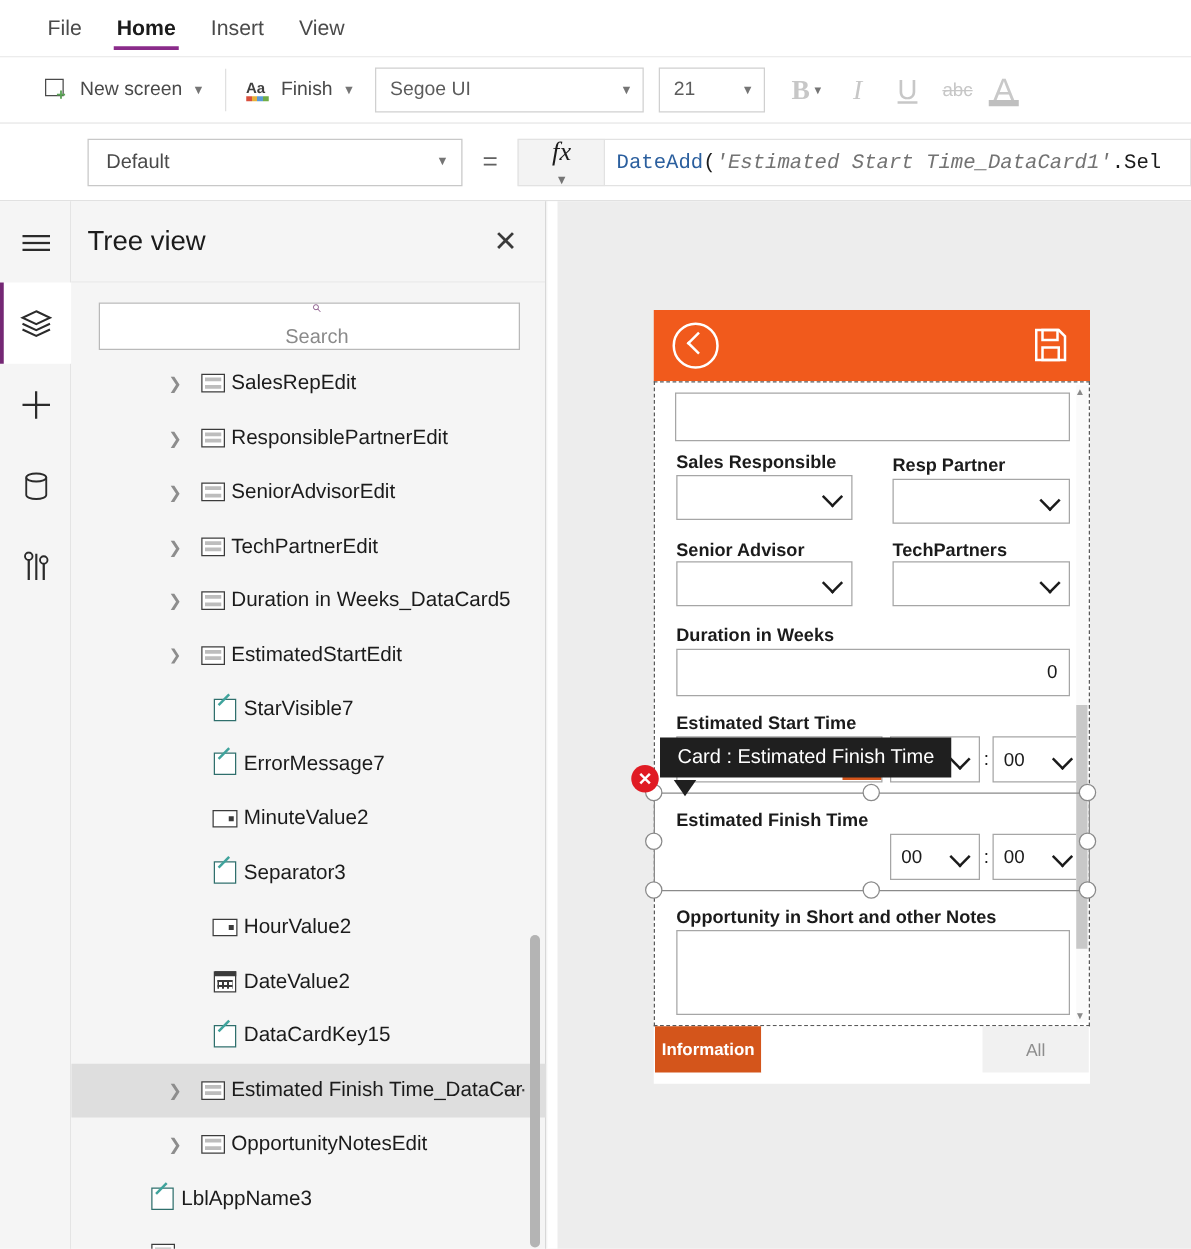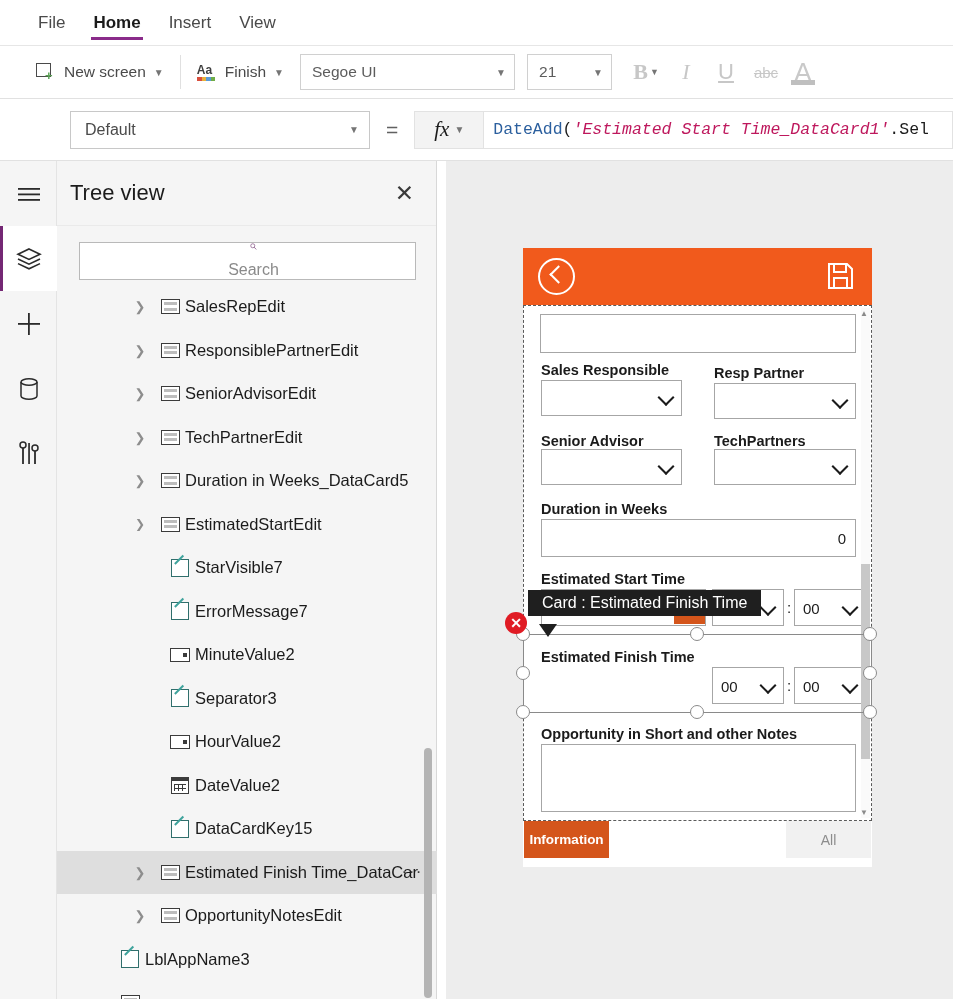--- a/index.html
+++ b/index.html
@@ -92,38 +92,38 @@
   }
   #prop-combo {
     width: 300px; height: 38px; margin-left: 34px;
     border: 1px solid #c8c8c8; background: #fff;
     display: flex; align-items: center; justify-content: space-between;
     padding: 0 10px 0 14px; font-size: 16px; color: #4a4a4a; cursor: pointer;
   }
   #equals { margin: 0 16px; font-size: 21px; color: #616161; }
   #fx-btn {
     width: 70px; height: 38px; background: #f3f3f3; border: 1px solid #e2e2e2;
-    display: flex; align-items: center; justify-content: center; gap: 5px; cursor: pointer;
+    display: flex; align-items: center; justify-content: center; gap: 5px; cursor: pointer; flex-direction: column;
   }
   #fx-btn .fx {
     font-family: "Liberation Serif", serif; font-style: italic;
     font-size: 21px; color: #1b1b1b;
   }
   #formula-input {
     flex: 1; height: 38px; background: #fff; border: 1px solid #e2e2e2;
     border-left: none; display: flex; align-items: center; overflow: hidden;
     padding-left: 9px; cursor: text;
   }
   .f-code {
     font-family: "Liberation Mono", monospace; font-size: 16.5px;
     white-space: pre; letter-spacing: 0px;
   }
   .f-fn { color: #2b5f9e; }
   .f-paren { color: #1b1b1b; }
-  .f-str { color: #be185d; font-style: italic; }
+  .f-str { color: #737373; font-style: italic; }
   .f-dot { color: #1b1b1b; }
 
   
   #rail {
     position: absolute; left: 0; top: 161px; width: 57px; height: 838px;
     background: #f5f5f5; border-right: 1px solid #e4e4e4;
   }
   .rail-item {
     position: relative; width: 57px; height: 65px;
     display: flex; align-items: center; justify-content: center; cursor: pointer;
@@ -305,21 +305,21 @@
     position: absolute; width: 14px; height: 14px; border-radius: 50%;
     background: #ffffff; border: 1.3px solid #8a8a8a;
   }
   #err-badge {
     position: absolute; left: 505px; top: 612px; width: 22px; height: 22px;
     border-radius: 50%; background: #E01B24;
     display: flex; align-items: center; justify-content: center;
     color: #fff; font-size: 14px; font-weight: bold; cursor: pointer;
   }
   #tooltip {
-    position: absolute; left: 528px; top: 590px; height: 26px;
+    position: absolute; left: 528px; top: 590px; height: 32px;
     background: #1f1f1f; color: #ffffff;
     display: flex; align-items: center; padding: 0 14px;
     font-size: 16px; white-space: nowrap;
   }
   #tooltip-tail {
     position: absolute; left: 539px; top: 624px;
     width: 0; height: 0;
     border-left: 9px solid transparent; border-right: 9px solid transparent;
     border-top: 13px solid #1f1f1f;
   }

